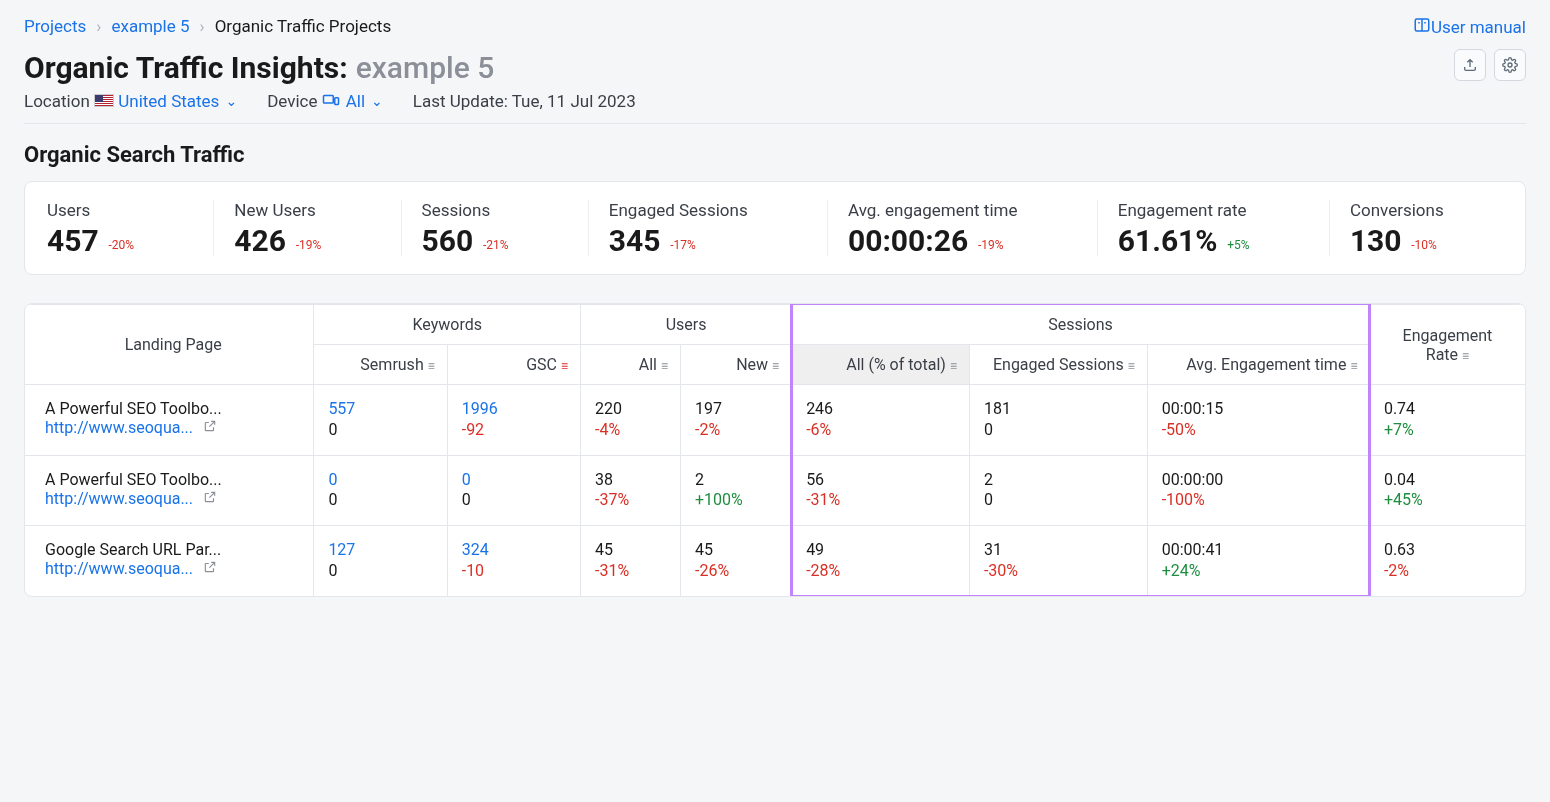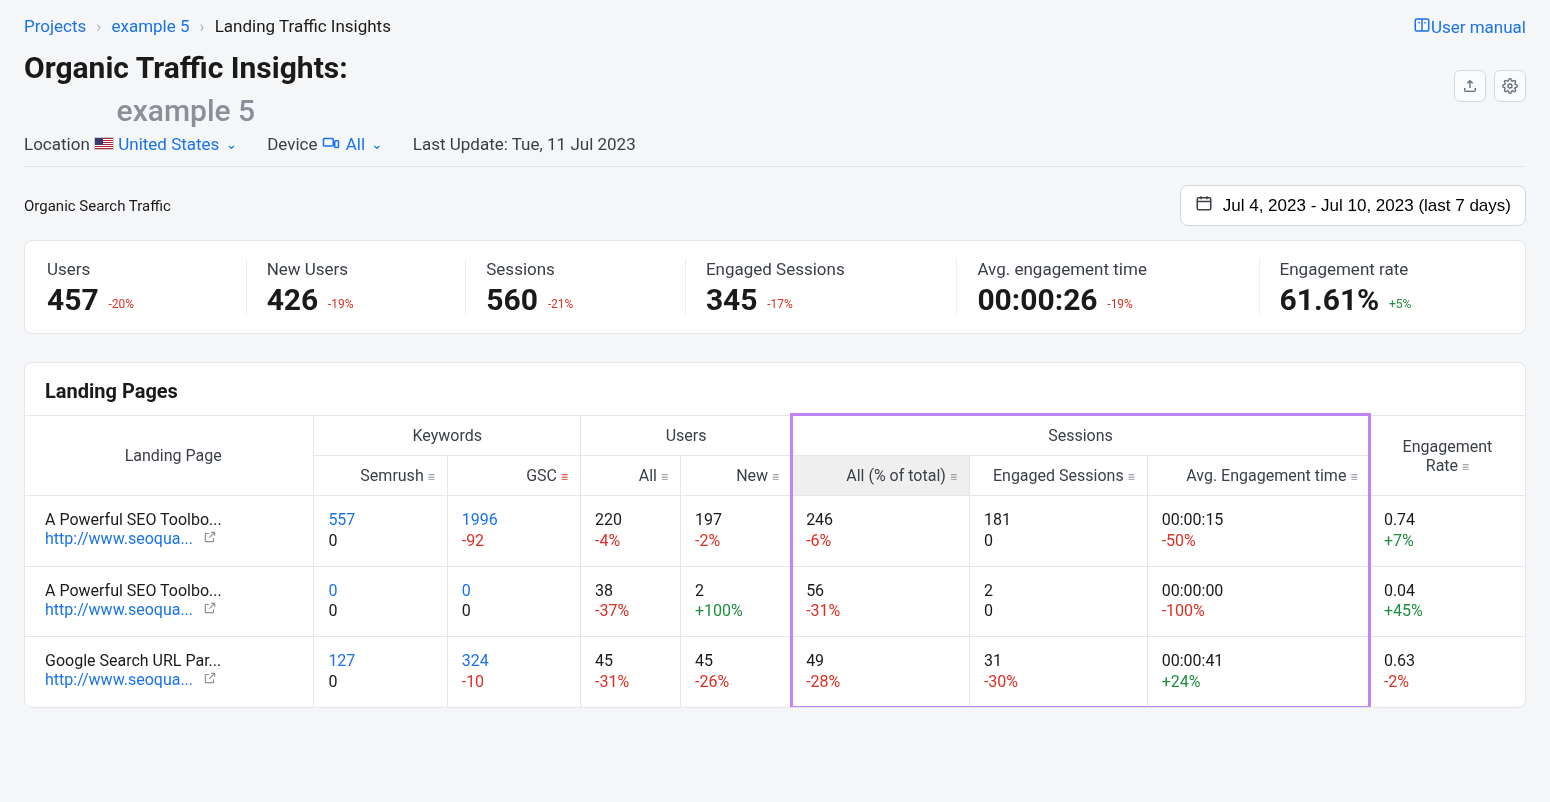--- a/index.html
+++ b/index.html
@@ -12,32 +12,32 @@
   }
   a { color: #1a73e8; text-decoration: none; }
   .breadcrumb {
     display: flex; align-items: center; gap: 10px;
     color: #5e6b7a; font-size: 17px;
   }
   .breadcrumb .sep { color: #aab0b8; }
   .breadcrumb .current { color: #1a1a1a; }
   .topbar { display: flex; justify-content: space-between; align-items: flex-start; }
   .user-manual { color: #1a73e8; font-size: 17px; display: inline-flex; align-items: center; }
-  .page-title { font-size: 30px; font-weight: 700; margin: 12px 0 6px; display:flex; align-items:center; gap:8px;flex-direction:column;}
+  .page-title { font-size: 30px; font-weight: 700; margin: 12px 0 6px; display:flex; align-items:center; gap:8px;}
   .page-title .proj { color: #8a8f98; font-weight: 500; }
   .icon-btn { width:32px; height:32px; display:inline-flex; align-items:center; justify-content:center; border:1px solid #d3d8de; border-radius:6px; background:#fafbfc; cursor:pointer; color:#5e6b7a;}
   .subbar { display: flex; gap: 30px; align-items: center; color: #3a3f47; font-size: 17px; margin-bottom:12px; flex-wrap:wrap;}
   .loc-link { color:#1a73e8; display:inline-flex; align-items:center; gap:6px;}
   .flag { width:20px; height:13px; display:inline-block; position:relative; background:#fff; border:1px solid #ccc; overflow:hidden;}
   .flag::before{content:'';position:absolute;inset:0;background:repeating-linear-gradient(#b22234 0 1px,#fff 1px 2px);}
   .flag::after{content:'';position:absolute;left:0;top:0;width:8px;height:7px;background:#3c3b6e;}
   .chev { font-size:14px; }
   hr.sep-line { border:0; border-top:1px solid #e3e6ea; margin:12px 0 18px;}
   .section-head { display:flex; justify-content:space-between; align-items:center; margin-bottom:14px;}
-  .section-title { font-size:15px; font-weight:400;}
+  .section-title { font-size:22px; font-weight:700;}
   .date-btn { border:1px solid #d3d8de; border-radius:8px; background:#fff; padding:8px 14px; font-size:17px; display:inline-flex; align-items:center; gap:10px; cursor:pointer;}
   .stats-card { background:#fff; border:1px solid #e3e6ea; border-radius:8px; display:flex; padding:18px 22px; gap:0; margin-bottom:28px;}
   .stat { flex:1 1 auto; border-right:1px solid #eceff2; padding-right:20px; margin-right:20px; min-width:0;}
   .stat:last-child { border-right:none; margin-right:0; padding-right:0;}
   .stat-label { font-size:17px; color:#3a3f47; margin-bottom:6px; white-space:nowrap;}
   .stat-value { font-size:30px; font-weight:700; display:inline-block; line-height:1;}
   .stat-delta { font-size:12px; margin-left:6px; position:relative; top:-2px;}
   .neg { color:#d93025;}
   .pos { color:#1e8e3e;}
   .lp-card { background:#fff; border:1px solid #e3e6ea; border-radius:8px; overflow:hidden;}
@@ -70,21 +70,21 @@
 </style>
 </head>
 <body>
 
 <div class="topbar">
   <div class="breadcrumb">
     <a href="#">Projects</a>
     <span class="sep">›</span>
     <a href="#">example 5</a>
     <span class="sep">›</span>
-    <span class="current">Landing Traffic Insights</span>
+    <span class="current">Organic Traffic Projects</span>
   </div>
   <a href="#" class="user-manual">
     <span>
       <svg width="18" height="18" viewBox="0 0 24 24" fill="none" stroke="#1a73e8" stroke-width="2">
           <rect x="3" y="4" width="18" height="16" rx="2"></rect>
           <line x1="12" y1="4" x2="12" y2="20"></line>
           <line x1="7" y1="9" x2="9" y2="9"></line>
           <line x1="15" y1="9" x2="17" y2="9"></line>
         </svg>
     </span>
@@ -135,31 +135,20 @@
       <span class="chev">⌄</span>
     </span>
   </span>
   <span>Last Update: Tue, 11 Jul 2023</span>
 </div>
 
 <hr class="sep-line">
 
 <div class="section-head">
   <div class="section-title">Organic Search Traffic</div>
-  <button class="date-btn">
-    <span>
-      <svg width="18" height="18" viewBox="0 0 24 24" fill="none" stroke="#3a3f47" stroke-width="2">
-          <rect x="3" y="5" width="18" height="16" rx="2"></rect>
-          <line x1="3" y1="10" x2="21" y2="10"></line>
-          <line x1="8" y1="3" x2="8" y2="7"></line>
-          <line x1="16" y1="3" x2="16" y2="7"></line>
-        </svg>
-    </span>
-    <span>Jul 4, 2023 - Jul 10, 2023 (last 7 days)</span>
-  </button>
 </div>
 
 <div class="stats-card" id="stats-card">
     <div class="stat"><div class="stat-label">Users</div>
     <span class="stat-value">457</span>
     <span class="stat-delta neg">-20%</span></div>
     <div class="stat"><div class="stat-label">New Users</div>
     <span class="stat-value">426</span>
     <span class="stat-delta neg">-19%</span></div>
     <div class="stat"><div class="stat-label">Sessions</div>
@@ -167,24 +156,26 @@
     <span class="stat-delta neg">-21%</span></div>
     <div class="stat"><div class="stat-label">Engaged Sessions</div>
     <span class="stat-value">345</span>
     <span class="stat-delta neg">-17%</span></div>
     <div class="stat"><div class="stat-label">Avg. engagement time</div>
     <span class="stat-value">00:00:26</span>
     <span class="stat-delta neg">-19%</span></div>
     <div class="stat"><div class="stat-label">Engagement rate</div>
     <span class="stat-value">61.61%</span>
     <span class="stat-delta pos">+5%</span></div>
+    <div class="stat"><div class="stat-label">Conversions</div>
+    <span class="stat-value">130</span>
+    <span class="stat-delta neg">-10%</span></div>
   </div>
 
 <div class="lp-card highlight-box">
-  <div class="lp-title">Landing Pages</div>
   <div style="position:relative;">
     <div id="highlight" class="highlight-frame" style="left: 764.625px; width: 581.766px; top: -2px; height: 296px;"></div>
     <table id="lp-table">
       <colgroup>
         <col class="c-lp">
           <col class="c-sem">
           <col class="c-gsc">
           <col class="c-all">
           <col class="c-new">
         <col class="c-sess-all">

